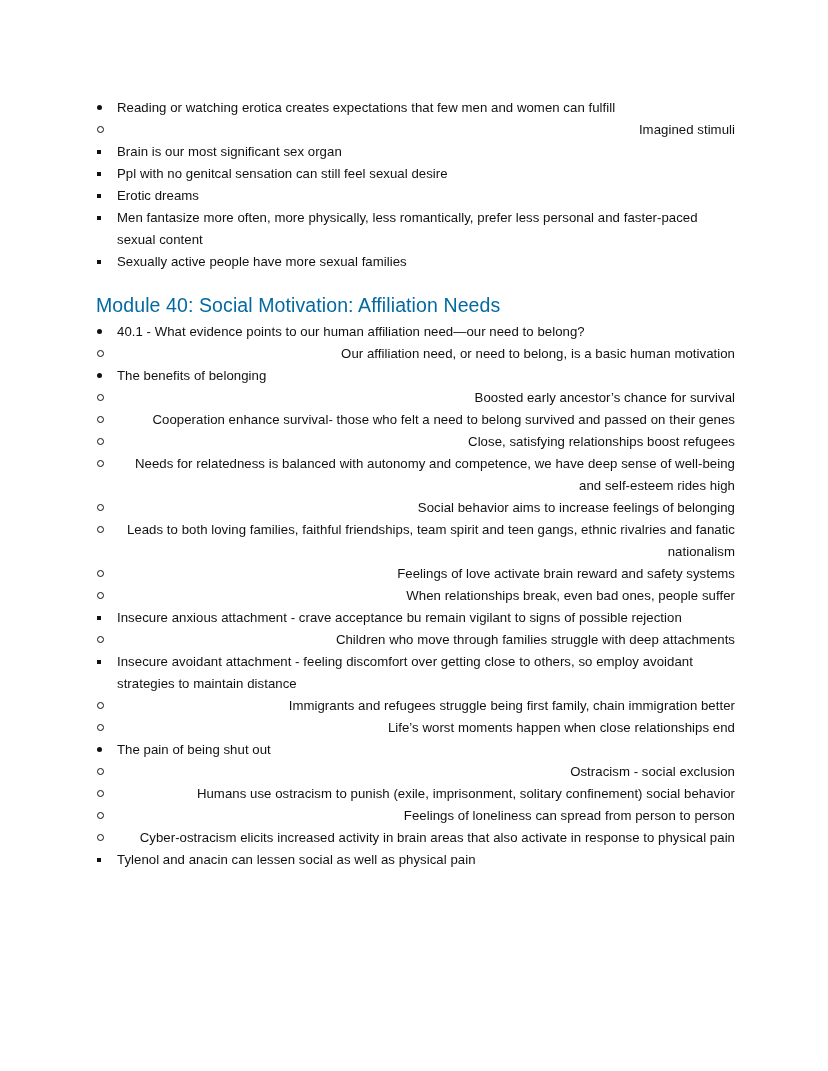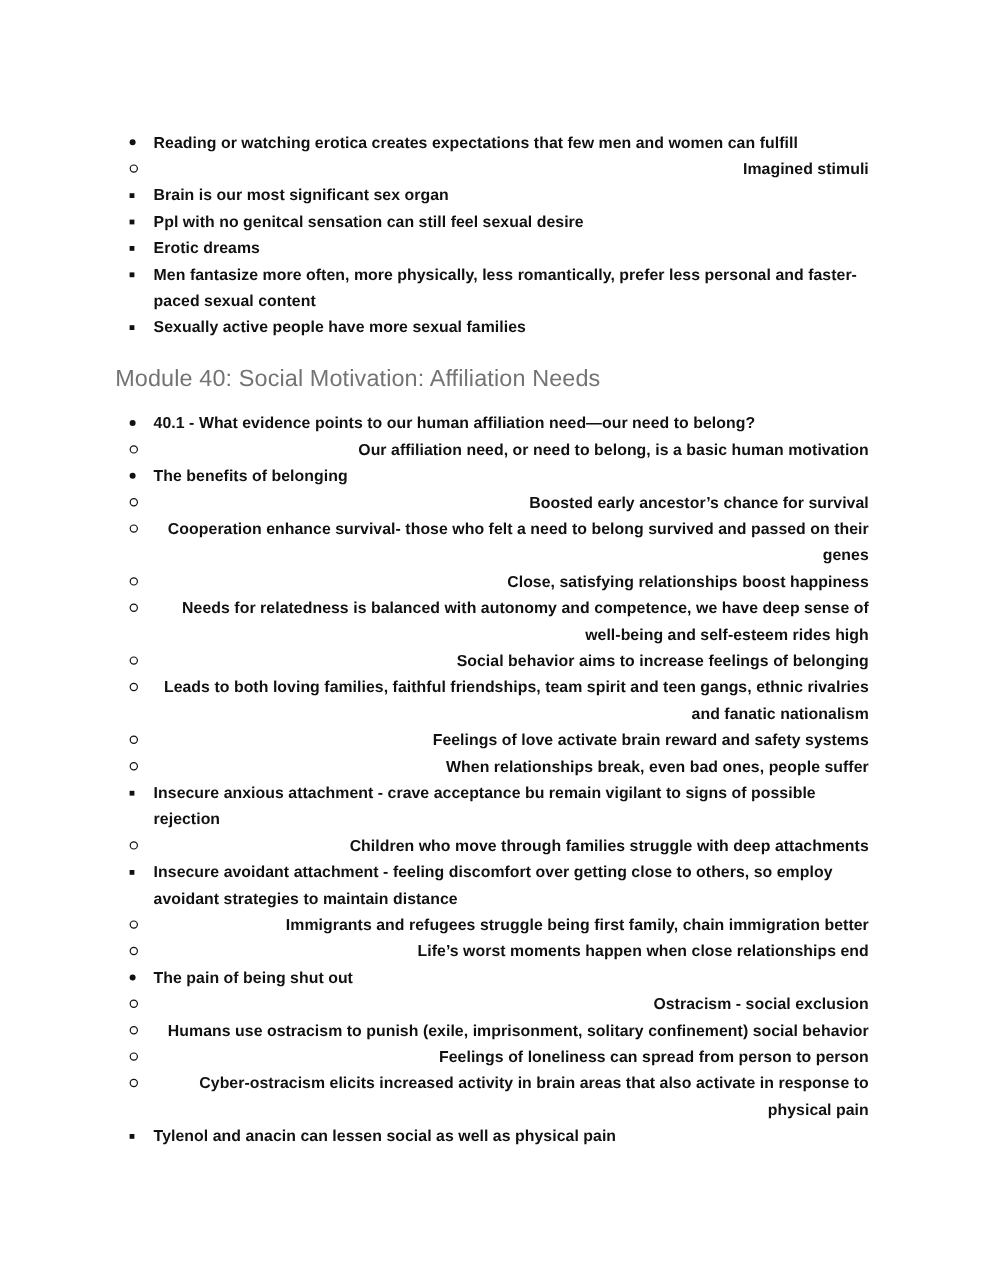--- a/index.html
+++ b/index.html
@@ -19,23 +19,22 @@
   .doc-body {
     position: absolute;
     left: 96px;
     top: 96px;
     width: 640px;
   }
 
   
   ul.outline {
     list-style: none;
-    margin: 12px;
+    margin: 1px;
     padding: 0;
-    font-weight: bold;
   }
 
   li.item {
     position: relative;
     font-size: 13.2px;
     line-height: 22px;
     letter-spacing: 0.05px;
     margin: 0;
     padding: 0 0 0 20px;
   }
@@ -92,21 +91,21 @@
     margin-bottom: 2px;
   }
 
   h1.module-heading {
     font-size: 19.5px;
     font-weight: normal;
     line-height: 28px;
     margin: 18px 0 2px 0;
     padding: 0;
     letter-spacing: 0.1px;
-    color: #737373;
+    color: #0369a1;
   }
 </style>
 </head>
 <body>
 
 <div class="page">
   <div class="doc-body">
 
     <ul class="outline" id="list-top">
         <li class="item lvl4">
@@ -157,21 +156,21 @@
         <li class="item lvl2">
           <span class="bullet circle"></span>
           <span class="text">Boosted early ancestor’s chance for survival</span>
         </li>
         <li class="item lvl2">
           <span class="bullet circle"></span>
           <span class="text">Cooperation enhance survival- those who felt a need to belong survived and passed on their genes</span>
         </li>
         <li class="item lvl2">
           <span class="bullet circle"></span>
-          <span class="text">Close, satisfying relationships boost happiness</span>
+          <span class="text">Close, satisfying relationships boost refugees</span>
         </li>
         <li class="item lvl2">
           <span class="bullet circle"></span>
           <span class="text">Needs for relatedness is balanced with autonomy and competence, we have deep sense of well-being and self-esteem rides high</span>
         </li>
         <li class="item lvl2">
           <span class="bullet circle"></span>
           <span class="text">Social behavior aims to increase feelings of belonging</span>
         </li>
         <li class="item lvl2">

